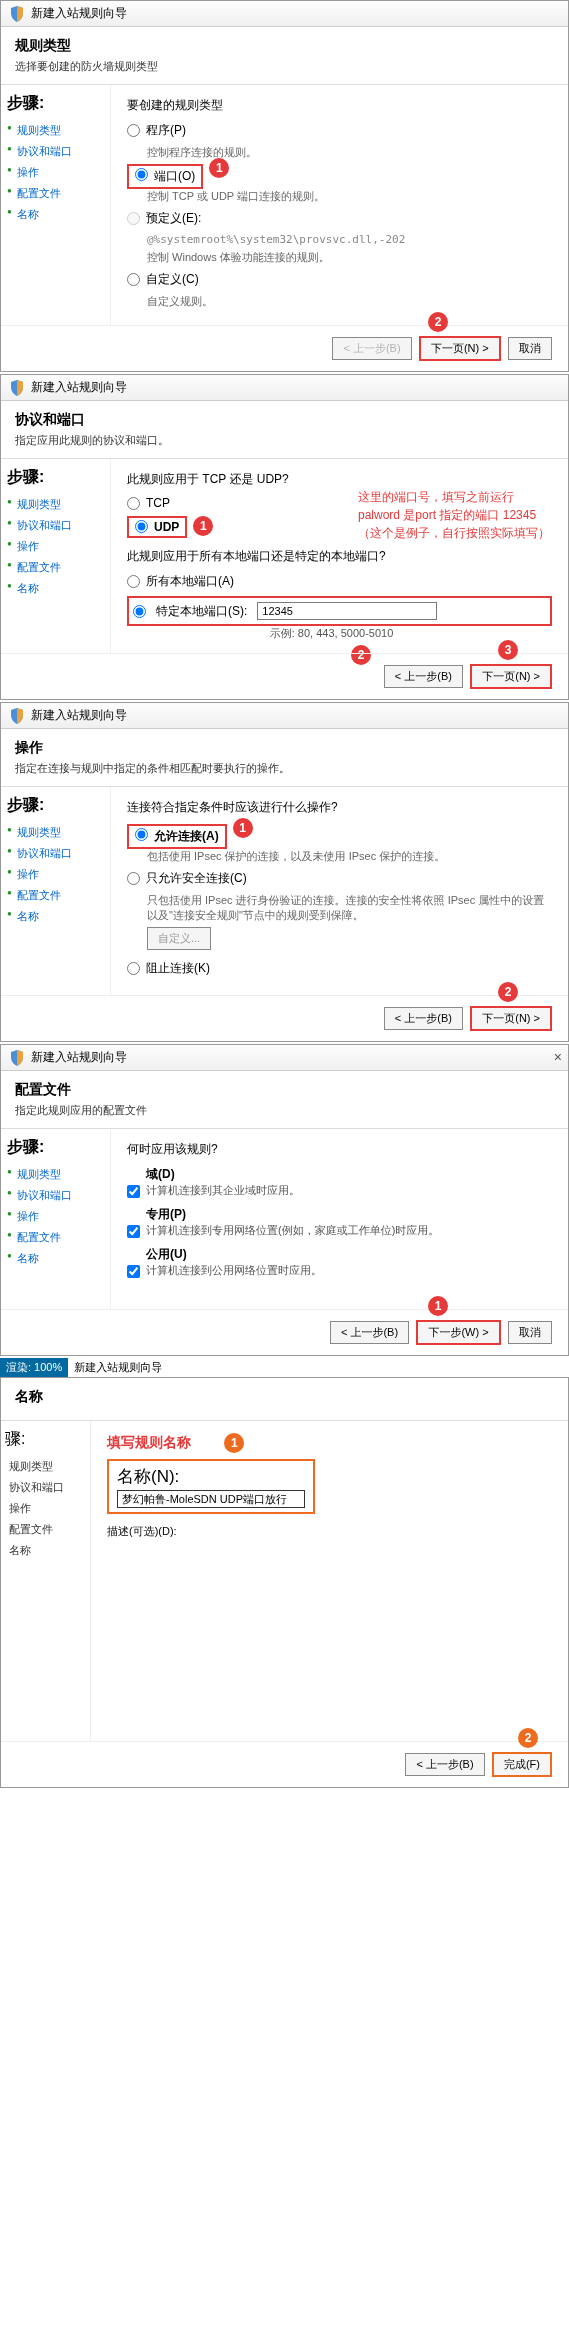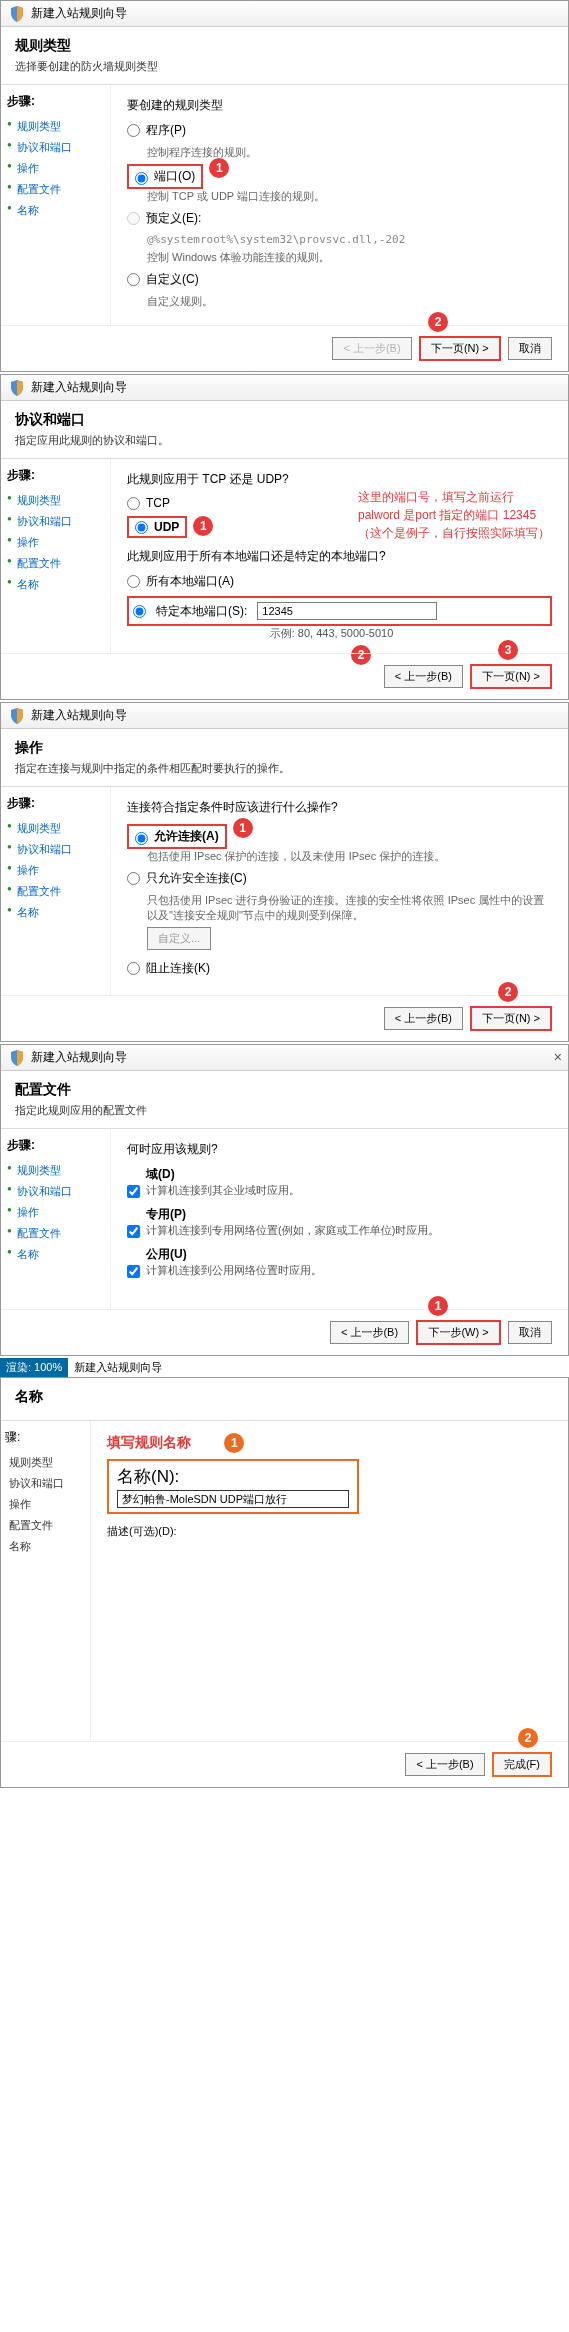--- a/index.html
+++ b/index.html
@@ -5,44 +5,44 @@
 * { box-sizing: border-box; margin: 0; padding: 0; }
 body { font-family: "Microsoft YaHei", SimSun, sans-serif; font-size: 12px; background: #fff; width: 569px; }
 .wizard { border: 1px solid #999; background: #fff; margin-bottom: 2px; position: relative; }
 .titlebar { background: linear-gradient(#fdfdfd,#f0f0f0); padding: 4px 8px; display: flex; align-items: center; border-bottom: 1px solid #ccc; }
 .titlebar .shield { width: 16px; height: 16px; margin-right: 6px; }
 .header { background: #fff; padding: 10px 14px; border-bottom: 1px solid #ddd; }
 .header h1 { font-size: 14px; font-weight: bold; margin-bottom: 4px; }
 .header p { font-size: 11px; color: #333; }
 .body { display: flex; min-height: 180px; }
 .sidebar { width: 110px; padding: 8px 6px; border-right: 1px solid #eee; }
-.sidebar .steps-title { font-weight: bold; font-size: 12px; margin-bottom: 6px; }
+.sidebar .steps-title { font-weight: bold; font-size: 16px; margin-bottom: 6px; }
 .step { color: #0066cc; font-size: 11px; padding: 3px 0 3px 10px; position: relative; cursor: pointer; }
 .step::before { content: "●"; position: absolute; left: 0; font-size: 8px; color: #2a8f2a; }
 .content { flex: 1; padding: 12px 16px; position: relative; }
 .content-label { font-size: 12px; margin-bottom: 8px; }
 .radio-row { display: flex; align-items: center; margin: 6px 0; }
 .radio-row input { margin-right: 6px; }
 .radio-row label { font-size: 12px; }
 .radio-desc { font-size: 11px; color: #666; margin-left: 20px; margin-bottom: 4px; }
-.red-box { border: 2px solid #e63939; padding: 2px 6px; display: inline-flex; align-items: flex-end; }
+.red-box { border: 2px solid #e63939; padding: 2px 6px; display: inline-flex; align-items: flex-start; }
 .badge { width: 20px; height: 20px; border-radius: 50%; background: #e63939; color: #fff; display: inline-flex; align-items: center; justify-content: center; font-size: 12px; font-weight: bold; position: absolute; }
 .footer { padding: 10px 16px; text-align: right; border-top: 1px solid #eee; position: relative; }
 .btn { border: 1px solid #888; background: #f5f5f5; padding: 3px 10px; font-size: 11px; cursor: pointer; margin-left: 4px; }
 .btn.red-border { border: 2px solid #e63939; }
 .text-input { border: 1px solid #7a7a7a; padding: 2px 4px; font-size: 11px; width: 180px; }
 .port-example { font-size: 11px; color: #555; margin-left: 4px; }
 .annotation { color: #e63939; font-size: 12px; position: absolute; line-height: 1.5; margin-top: 29px; }
 .checkbox-row { display: flex; align-items: flex-end; margin: 8px 0; }
 .checkbox-row input { margin-right: 6px; margin-top: 2px; }
 .cb-label { font-weight: bold; font-size: 12px; }
 .cb-desc { font-size: 11px; color: #555; }
 .close-x { position: absolute; right: 6px; top: 4px; font-size: 14px; color: #555; cursor: pointer; }
 .progress-tag { background: #0369a1; color: #fff; font-size: 11px; padding: 2px 6px; display: inline-block; }
-.name-input { border: 1px solid #333; padding: 2px 4px; width: 232px; font-size: 11px; }
+.name-input { border: 1px solid #333; padding: 2px 4px; width: 188px; font-size: 11px; }
 .name-area { border: 2px solid #ec6b1f; padding: 4px 8px; display: inline-block; }
 .anno-title { color: #e63939; font-size: 14px; font-weight: bold; }
 .badge-orange { background: #ec6b1f; }
 .w5 .sidebar { width: 90px; padding: 8px 4px; }
 .w5 .step { padding-left: 4px; color: #333; }
 .w5 .step::before { content: ""; }
 </style>
 </head>
 <body>
 

